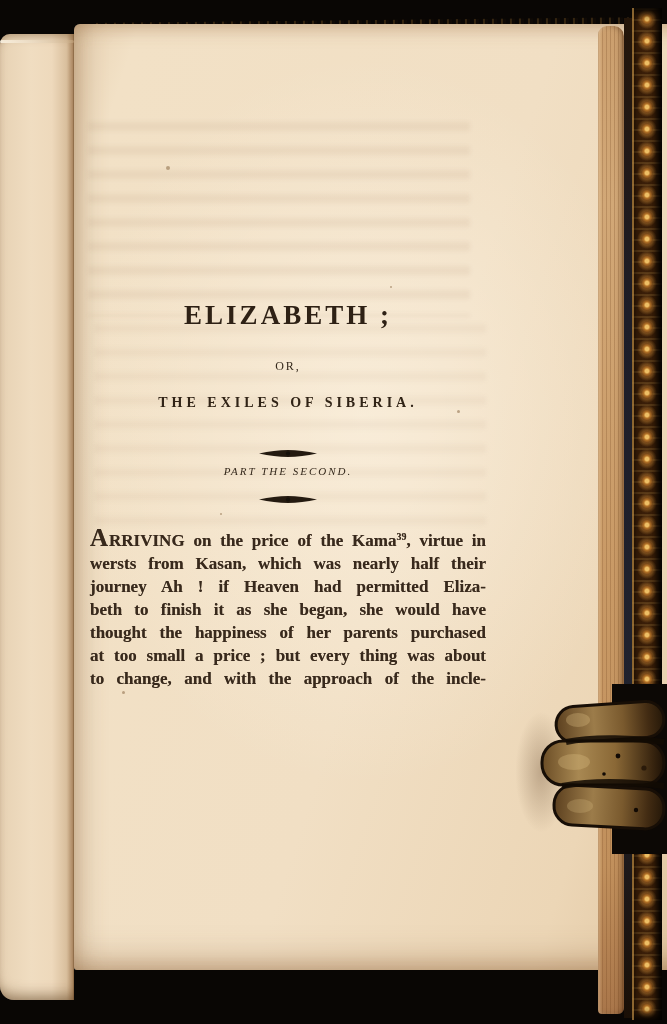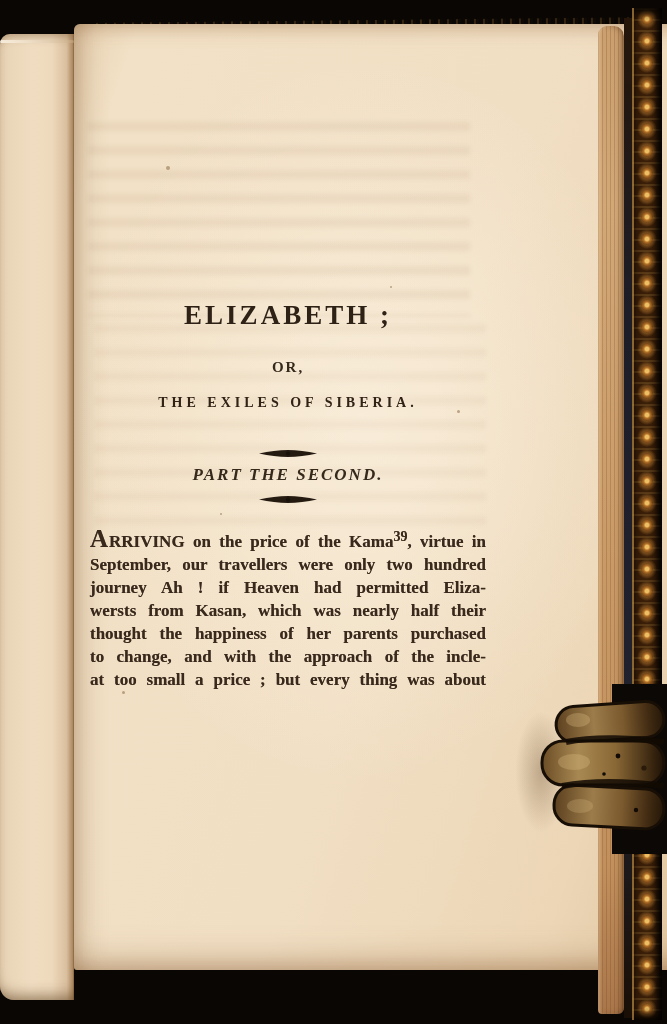--- a/index.html
+++ b/index.html
@@ -35,31 +35,31 @@
     background:repeating-linear-gradient(180deg,rgba(156,122,92,.12) 0 9px,rgba(156,122,92,0) 9px 24px);}
   .ghost.a{left:14px;top:98px;width:382px;height:195px;opacity:.8;}
   .ghost.b{left:20px;top:300px;width:392px;height:205px;opacity:.55;}
 
   .speck{position:absolute;border-radius:50%;background:#8a6a46;opacity:.55;}
 
   
   .content{position:absolute;left:16px;top:0;width:396px;color:#35291c;}
   .content .c{position:absolute;left:0;width:100%;text-align:center;}
   h1.title{margin:0;top:276px;font-size:27px;font-weight:700;letter-spacing:3px;color:#2e2115;}
-  .or{top:335px;font-size:15px;font-weight:700;letter-spacing:2px;}
+  .or{top:335px;font-size:12px;font-weight:400;letter-spacing:2px;}
   h2.subtitle{margin:0;top:371px;font-size:14px;font-weight:700;letter-spacing:4px;color:#302316;}
-  .part{top:441px;font-size:17px;font-weight:700;font-style:italic;letter-spacing:2px;}
+  .part{top:441px;font-size:11px;font-weight:400;font-style:italic;letter-spacing:2px;}
   .rule{position:absolute;left:0;width:100%;display:flex;justify-content:center;}
   .rule.r1{top:425px;} .rule.r2{top:471px;}
 
   .bodytext{position:absolute;left:0;top:501px;width:396px;font-size:17px;font-weight:700;
     line-height:23px;color:#38291c;text-shadow:0 0 .5px rgba(56,41,28,.6);}
   .tline{text-align:justify;text-align-last:justify;white-space:normal;}
   .drop{font-size:25px;line-height:1px;letter-spacing:1px;}
-  .fnref{font-size:14px;vertical-align:6px;letter-spacing:0;}
+  .fnref{font-size:10px;vertical-align:6px;letter-spacing:0;}
 
   
   .fore-edge{position:absolute;left:598px;top:26px;width:26px;height:988px;
     border-radius:9px 10px 6px 4px;
     background:
       repeating-linear-gradient(90deg,rgba(100,55,20,.22) 0 1px,rgba(0,0,0,0) 1px 4px),
       linear-gradient(180deg,#cb9f6e 0%,#d2a877 18%,#c99a66 55%,#c1905c 85%,#a9764a 100%);
     box-shadow:inset -4px 0 6px -2px rgba(60,30,10,.55), inset 3px 0 4px -2px rgba(255,235,200,.5);}
 
   
@@ -115,26 +115,26 @@
 
       <div class="rule r2">
         <svg width="58" height="9" viewBox="0 0 58 9" aria-hidden="true">
           <path d="M0,4.5 C10,2.3 20,1 29,1 C38,1 48,2.3 58,4.5 C48,6.7 38,8 29,8 C20,8 10,6.7 0,4.5 Z" fill="#241a10"></path>
           <circle cx="29" cy="4.5" r="2.1" fill="#15100a"></circle>
         </svg>
       </div>
 
       <div class="bodytext">
         <div class="tline"><span class="drop">A</span><span>RRIVING on the price of the Kama</span><span class="fnref">39</span><span>, virtue in</span></div>
-        <div class="tline">September, our travellers were only two hundred</div>
+        <div class="tline">wersts from Kasan, which was nearly half their</div>
         <div class="tline">journey Ah ! if Heaven had permitted Eliza-</div>
-        <div class="tline">wersts from Kasan, which was nearly half their</div>
+        <div class="tline">beth to finish it as she began, she would have</div>
         <div class="tline">thought the happiness of her parents purchased</div>
+        <div class="tline">at too small a price ; but every thing was about</div>
         <div class="tline">to change, and with the approach of the incle-</div>
-        <div class="tline">at too small a price ; but every thing was about</div>
       </div>
     </div>
   </div>
 
   <div class="fore-edge"></div>
   <div class="edge-gap"></div>
   <div class="gilt"></div>
 
   <div class="clasp-shadow"></div>
   <svg class="clasp" width="127" height="170" viewBox="0 0 127 170" aria-hidden="true">

